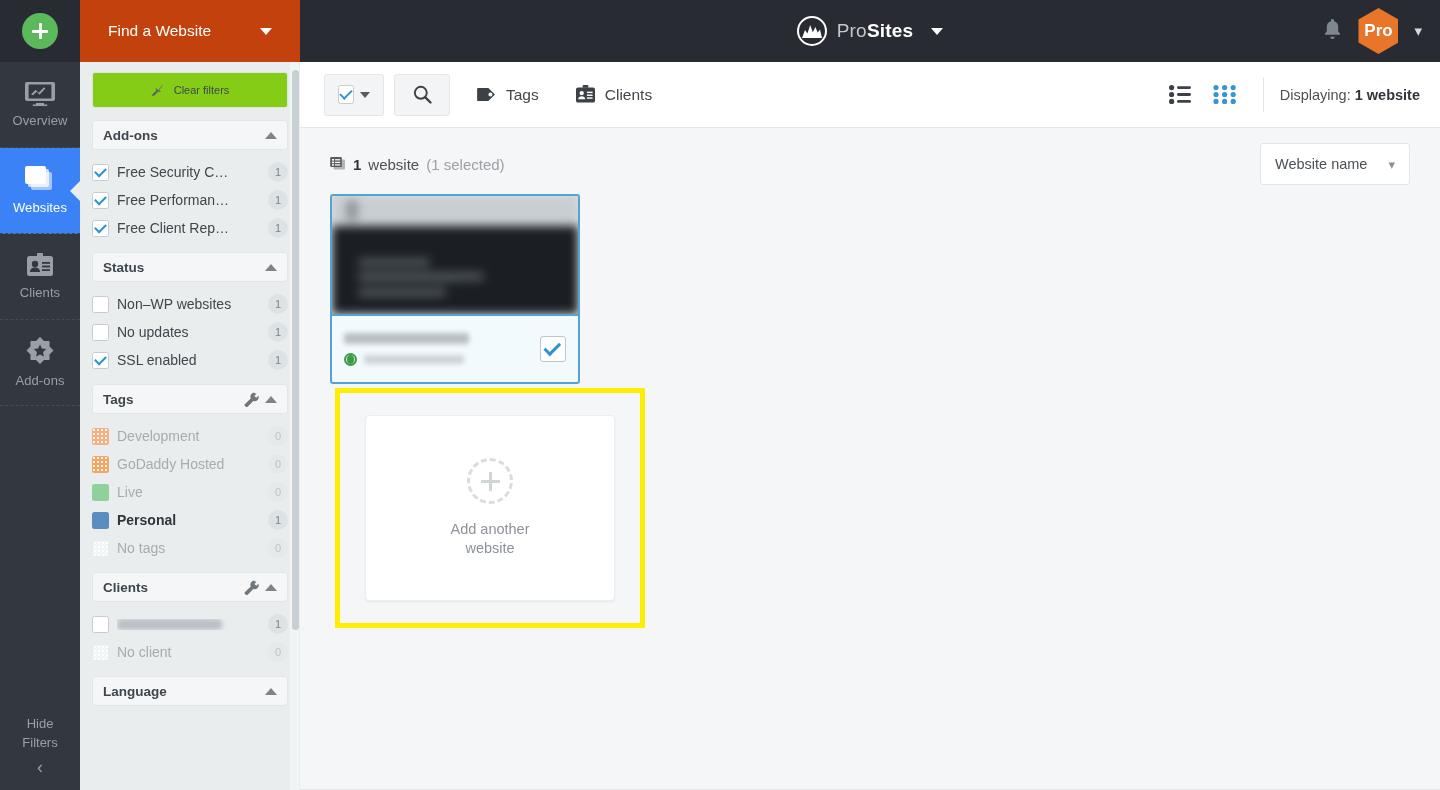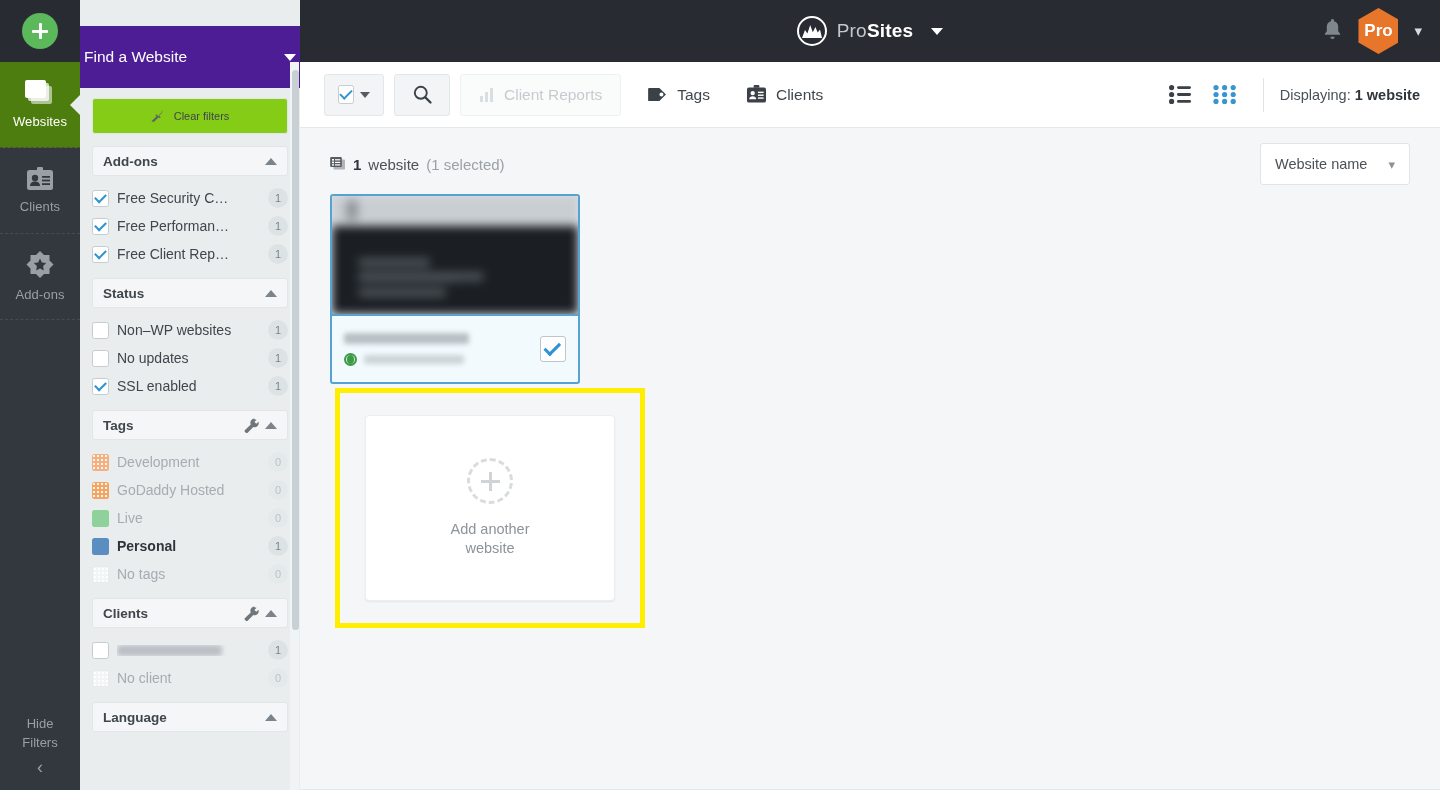--- a/index.html
+++ b/index.html
@@ -28,43 +28,43 @@
   }
   .add-btn .plus::before { left: 6.5px; top: 0; width: 3px; height: 16px; }
   .add-btn .plus::after { top: 6.5px; left: 0; height: 3px; width: 16px; }
 
   .rail-item {
     width: 100%; height: 86px; display: flex; flex-direction: column;
     align-items: center; justify-content: center; gap: 6px; cursor: pointer;
     border-bottom: 1px dashed #474c52; position: relative;
   }
   .rail-item .rlabel { font-size: 13px; color: #9a9fa5; letter-spacing: .1px; }
-  .rail-item.active { background: #4d7c0f; }
+  .rail-item.active { background: #3b82f6; }
   .rail-item.active .rlabel { color: #fff; }
   .rail-item.active svg path, .rail-item.active svg rect, .rail-item.active svg circle { fill: #fff; }
   .rail-item.active::after {
     content: ""; position: absolute; right: -1px; top: 50%; transform: translateY(-50%);
     width: 0; height: 0; border-top: 11px solid transparent; border-bottom: 11px solid transparent;
     border-right: 11px solid #e9edee;
   }
   .rail-spacer { flex: 1 1 auto; }
   .hide-filters {
     width: 100%; padding-bottom: 14px; display: flex; flex-direction: column;
     align-items: center; gap: 2px; cursor: pointer; color: #9a9fa5; font-size: 13px; line-height: 17px;
   }
   .hide-filters .chev { font-size: 18px; margin-top: 6px; color: #9a9fa5; }
 
   
   .filters {
     width: 220px; flex: 0 0 220px; background: #e9edee; position: relative;
     display: flex; flex-direction: column; z-index: 20;
   }
   .filters-head {
-    height: 62px; background: #4c1d95; color: #fff; display: flex; align-items: center;
-    justify-content: space-between; padding: 0 4px; cursor: pointer; flex: 0 0 62px; margin-top: 26px;
+    height: 62px; background: #c2410c; color: #fff; display: flex; align-items: center;
+    justify-content: space-between; padding: 0 28px; cursor: pointer; flex: 0 0 62px;
   }
   .filters-head .ftitle { font-size: 15.5px; }
   .caret-down { width: 0; height: 0; border-left: 6px solid transparent; border-right: 6px solid transparent; border-top: 7px solid #fff; }
   .filters-body { flex: 1 1 auto; overflow: hidden; padding: 10px 12px 0 12px; position: relative; }
 
   .clear-filters {
     background: #84cc16; border: 1px solid #dfe4e6; border-radius: 3px; height: 36px;
     display: flex; align-items: center; justify-content: center; gap: 8px;
     font-size: 11px; color: #3f464c; cursor: pointer; margin-bottom: 12px;
   }
@@ -220,20 +220,27 @@
 
 <div class="app">
 
   <div class="rail">
     <div class="rail-top">
       <div class="add-btn">
         <span class="plus"></span>
       </div>
     </div>
 
+    <div class="rail-item">
+      <svg width="30" height="26" viewBox="0 0 30 26">
+        <path fill="#9a9fa5" d="M2 1h26a2 2 0 0 1 2 2v15a2 2 0 0 1-2 2H2a2 2 0 0 1-2-2V3a2 2 0 0 1 2-2zm1.6 2.6v13.8h22.8V3.6H3.6zM11 22h8v1.6h3.2V25H7.8v-1.4H11V22z"></path>
+        <path fill="#9a9fa5" d="M6 13.4l4.6-4.6 3 3L19 6.2l1.3 1.4-5.7 6.2-3-3-3.4 3.4z"></path>
+      </svg>
+      <span class="rlabel">Overview</span>
+    </div>
 
     <div class="rail-item active">
       <svg width="30" height="28" viewBox="0 0 30 28">
         <path fill="#fff" d="M8 6h17a2 2 0 0 1 2 2v14a2 2 0 0 1-2 2H8a2 2 0 0 1-2-2V8a2 2 0 0 1 2-2z" opacity=".55"></path>
         <path fill="#fff" d="M5 3h17a2 2 0 0 1 2 2v14a2 2 0 0 1-2 2H5a2 2 0 0 1-2-2V5a2 2 0 0 1 2-2z" opacity=".75"></path>
         <path fill="#fff" d="M2 0h17a2 2 0 0 1 2 2v14a2 2 0 0 1-2 2H2a2 2 0 0 1-2-2V2a2 2 0 0 1 2-2z"></path>
         <rect x="4" y="5.5" width="3" height="2.6" fill="#33383e"></rect>
         <rect x="9" y="6" width="9" height="1.8" fill="#33383e"></rect>
         <rect x="4" y="10" width="3" height="2.6" fill="#33383e"></rect>
         <rect x="9" y="10.5" width="9" height="1.8" fill="#33383e"></rect>
@@ -418,28 +425,20 @@
     <div class="toolbar">
       <div class="tb-btn tb-select">
         <span class="tb-cb"></span>
         <span class="mini-caret"></span>
       </div>
       <div class="tb-btn" style="width:56px">
         <svg width="19" height="19" viewBox="0 0 20 20">
           <circle cx="8.2" cy="8.2" r="6.3" fill="none" stroke="#3b4147" stroke-width="2"></circle>
           <path d="M13 13l5.4 5.4" stroke="#3b4147" stroke-width="2.4" stroke-linecap="round"></path>
         </svg>
-      </div>
-      <div class="tb-btn tb-disabled" style="padding:0 18px">
-        <svg width="18" height="16" viewBox="0 0 18 16">
-          <rect x="1" y="9" width="3" height="6" fill="#d9dee0"></rect>
-          <rect x="6" y="5" width="3" height="10" fill="#d9dee0"></rect>
-          <rect x="11" y="1" width="3" height="14" fill="#d9dee0"></rect>
-        </svg>
-        <span class="tb-text">Client Reports</span>
       </div>
       <div class="tb-plain">
         <svg width="21" height="15" viewBox="0 0 22 16">
           <path fill="#3b4147" d="M2 1h11l7 7-7 7H2a1 1 0 0 1-1-1V2a1 1 0 0 1 1-1z"></path>
           <circle cx="15.2" cy="8" r="2.1" fill="#fff"></circle>
         </svg>
         <span class="tb-text">Tags</span>
       </div>
       <div class="tb-plain">
         <svg width="21" height="19" viewBox="0 0 22 20">

